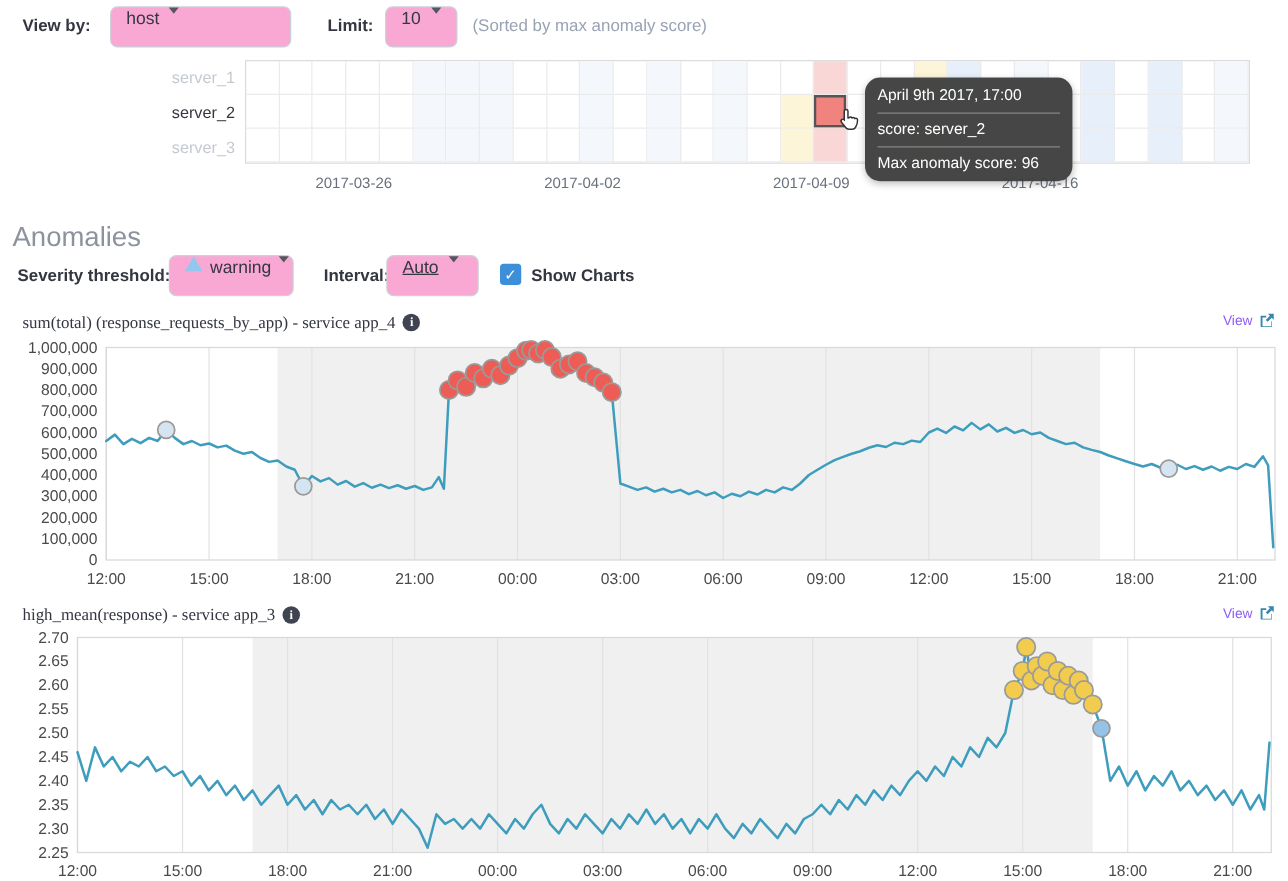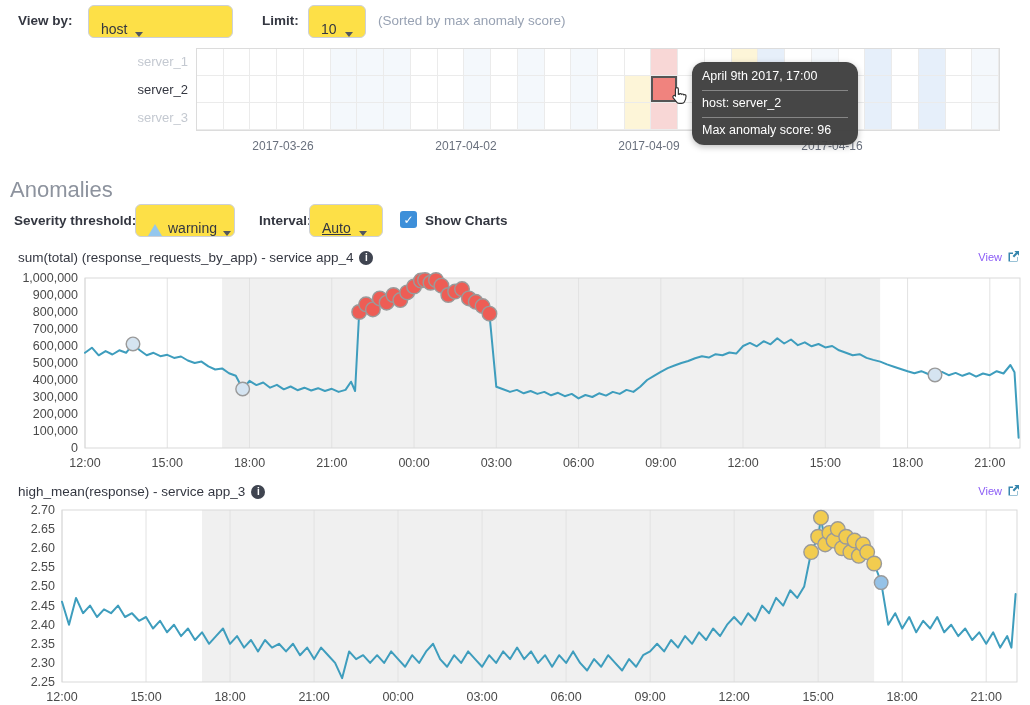--- a/index.html
+++ b/index.html
@@ -1,21 +1,21 @@
 <!DOCTYPE html>
 <html><head>
 <meta charset="utf-8">
 <style>
   html,body{margin:0;padding:0;background:#fff;}
   .stage{position:relative;width:1030px;height:705px;background:#fff;overflow:hidden;
          font-family:"Liberation Sans","DejaVu Sans",sans-serif;color:#343741;}
   .abs{position:absolute;}
   .lbl{font-size:13.5px;font-weight:700;color:#343741;}
   .muted{font-size:13.5px;color:#98a2b3;font-weight:400;}
-  .dd{position:absolute;display:flex;align-items:flex-end;gap:8px;background:#fde047;
+  .dd{position:absolute;display:flex;align-items:flex-start;gap:8px;background:#f9a8d4;
       border:1px solid #ccd0d9;border-radius:6px;height:33px;box-sizing:border-box;
       padding:0 12px;font-size:14px;color:#343741;cursor:pointer;}
   .caret{width:0;height:0;border-left:4px solid transparent;border-right:4px solid transparent;
          border-top:5px solid #53575e;}
   .warn-tri{width:0;height:0;border-left:7px solid transparent;border-right:7px solid transparent;
             border-bottom:12px solid #94c7ee;}
   .checkbox{position:absolute;width:17px;height:17px;border-radius:3px;display:flex;
             align-items:center;justify-content:center;color:#fff;font-size:12px;cursor:pointer;}
   .lane-label{position:absolute;left:0;width:188px;text-align:right;font-size:13px;
               color:#c4c9d1;display:flex;align-items:center;justify-content:flex-end;cursor:pointer;}
@@ -27,21 +27,21 @@
   .cell.warning{background:#fdf5d8;}
   .cell.minor{background:#f8d7d6;}
   .cell.critical{background:#f0837e;}
   .cell.selcell{box-shadow:inset 0 0 0 2px #555;}
   .datetick{position:absolute;transform:translateX(-50%);font-size:12px;color:#69707d;}
   .tooltip{position:absolute;background:rgba(62,62,62,0.96);color:#fff;border-radius:12px;
            padding:2px 10px;font-size:12.5px;line-height:1.1;z-index:30;box-shadow:0 2px 6px rgba(0,0,0,.25);}
   .tooltip .row{padding:6px 0;}
   .tooltip .row + .row{border-top:1px solid rgba(255,255,255,.35);}
   .heading{font-size:22px;color:#8d939e;}
-  .chart-title{font-size:13.5px;color:#343741;display:flex;align-items:center;gap:6px;}
+  .chart-title{font-size:13.5px;color:#343741;display:flex;align-items:center;gap:6px;font-family:Liberation Serif, serif;}
   .info-icon{display:inline-flex;width:14px;height:14px;border-radius:50%;background:#3f4450;
              color:#fff;font-size:10px;font-weight:700;align-items:center;justify-content:center;cursor:pointer;}
   .view-link{position:absolute;right:10px;display:flex;align-items:center;gap:5px;
              font-size:11px;color:#8b5cf6;cursor:pointer;text-decoration:none;}
   svg text{font-family:"Liberation Sans","DejaVu Sans",sans-serif;}
 </style>
 </head>
 <body>
 
 <div class="stage">
@@ -164,21 +164,21 @@
     </div>
 
   <div class="abs" style="left:670px;top:86px;z-index:40;">
     <svg width="18" height="20" viewBox="0 0 17 19">
       <path d="M6.5 1.5c.8 0 1.4.6 1.4 1.4v5l.6.1c.2-.5.7-.8 1.3-.8.5 0 1 .3 1.2.7.2-.2.5-.3.9-.3.5 0 1 .3 1.2.8.2-.1.4-.2.7-.2.8 0 1.4.6 1.4 1.4 0 2.5-.8 4.3-1.6 5.6-.5.8-1.4 1.3-2.4 1.3H8.5c-.9 0-1.7-.4-2.2-1.1L3 11.2c-.5-.6-.4-1.5.2-2 .5-.4 1.3-.4 1.8.1l.1.1v-6.5c0-.8.6-1.4 1.4-1.4z" fill="#ffffff" stroke="#333333" stroke-width="1.1"></path>
     </svg>
   </div>
 
   <div class="tooltip" style="left:692px;top:62px;min-width:146px;">
     <div class="row">April 9th 2017, 17:00</div>
-    <div class="row">host: server_2</div>
+    <div class="row">score: server_2</div>
     <div class="row">Max anomaly score: 96</div>
   </div>
 
   <div class="abs heading" style="left:10px;top:177px;">Anomalies</div>
 
   <span class="abs lbl" style="left:14px;top:213px;">Severity threshold:</span>
   <div class="dd" style="left:135px;top:204px;width:100px;gap:6px;">
     <span class="warn-tri"></span>
     <span>warning</span>
     <span class="caret"></span>

